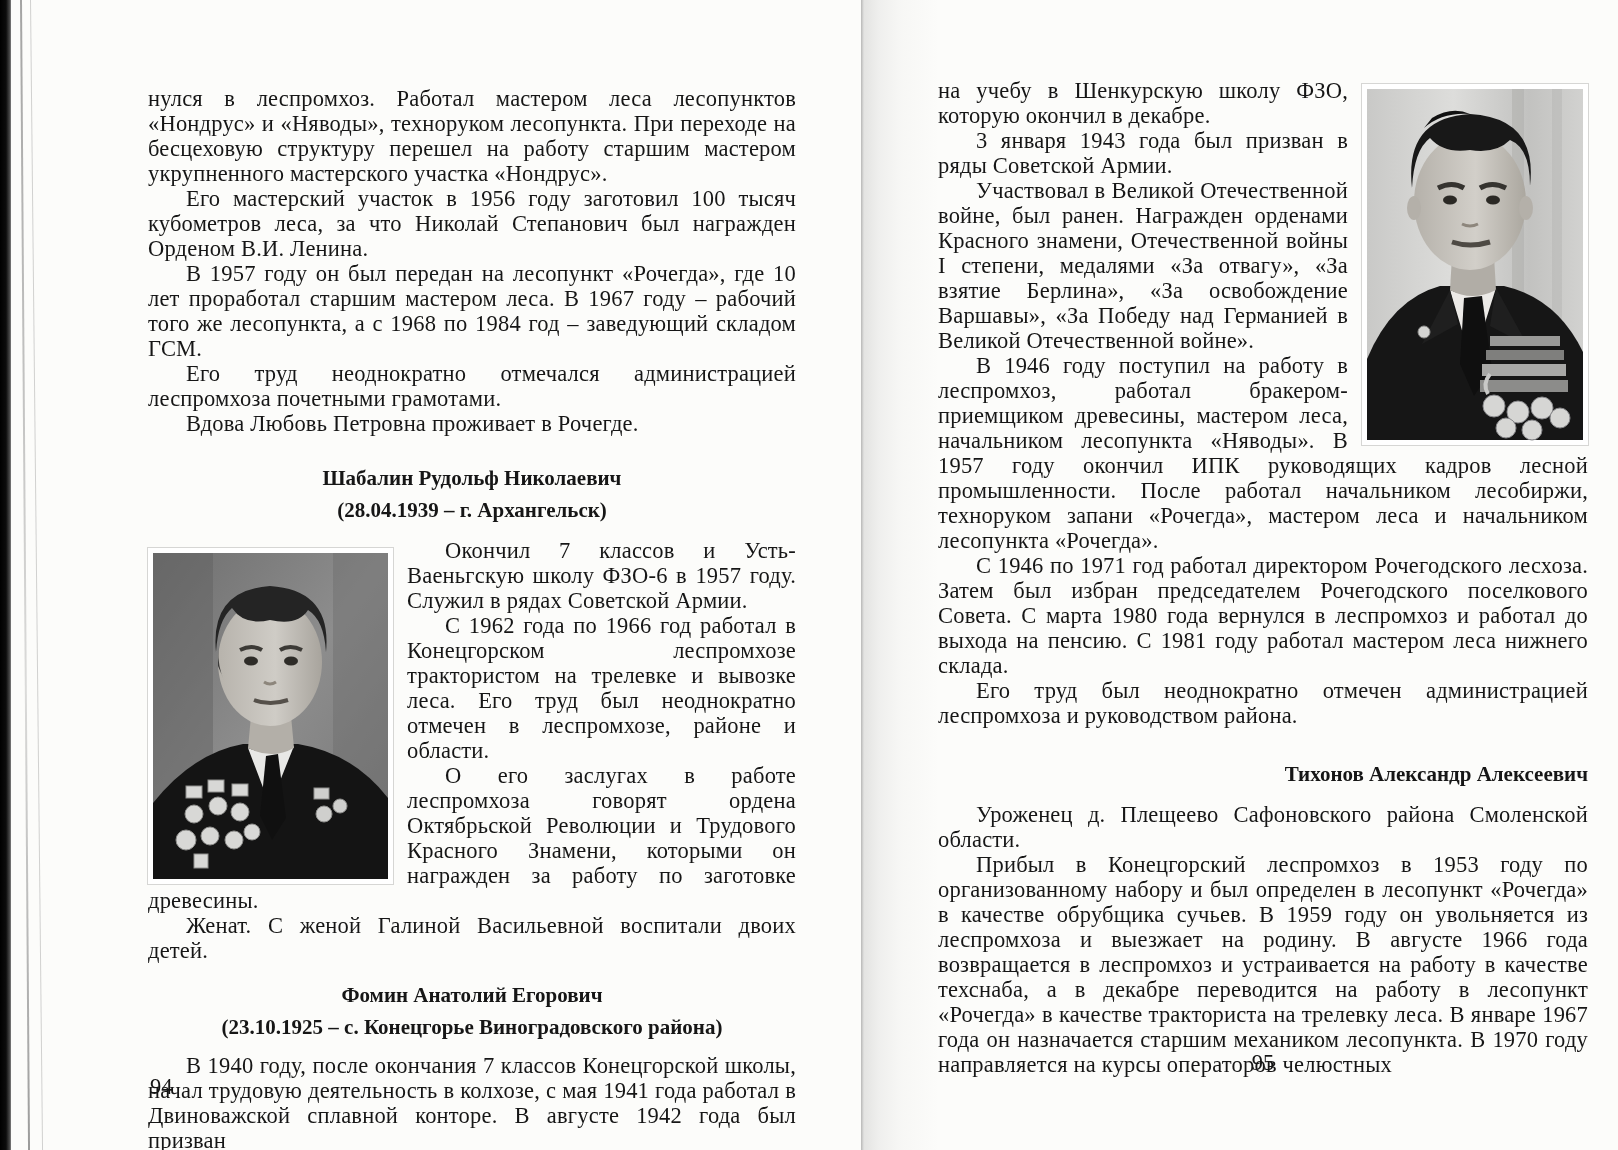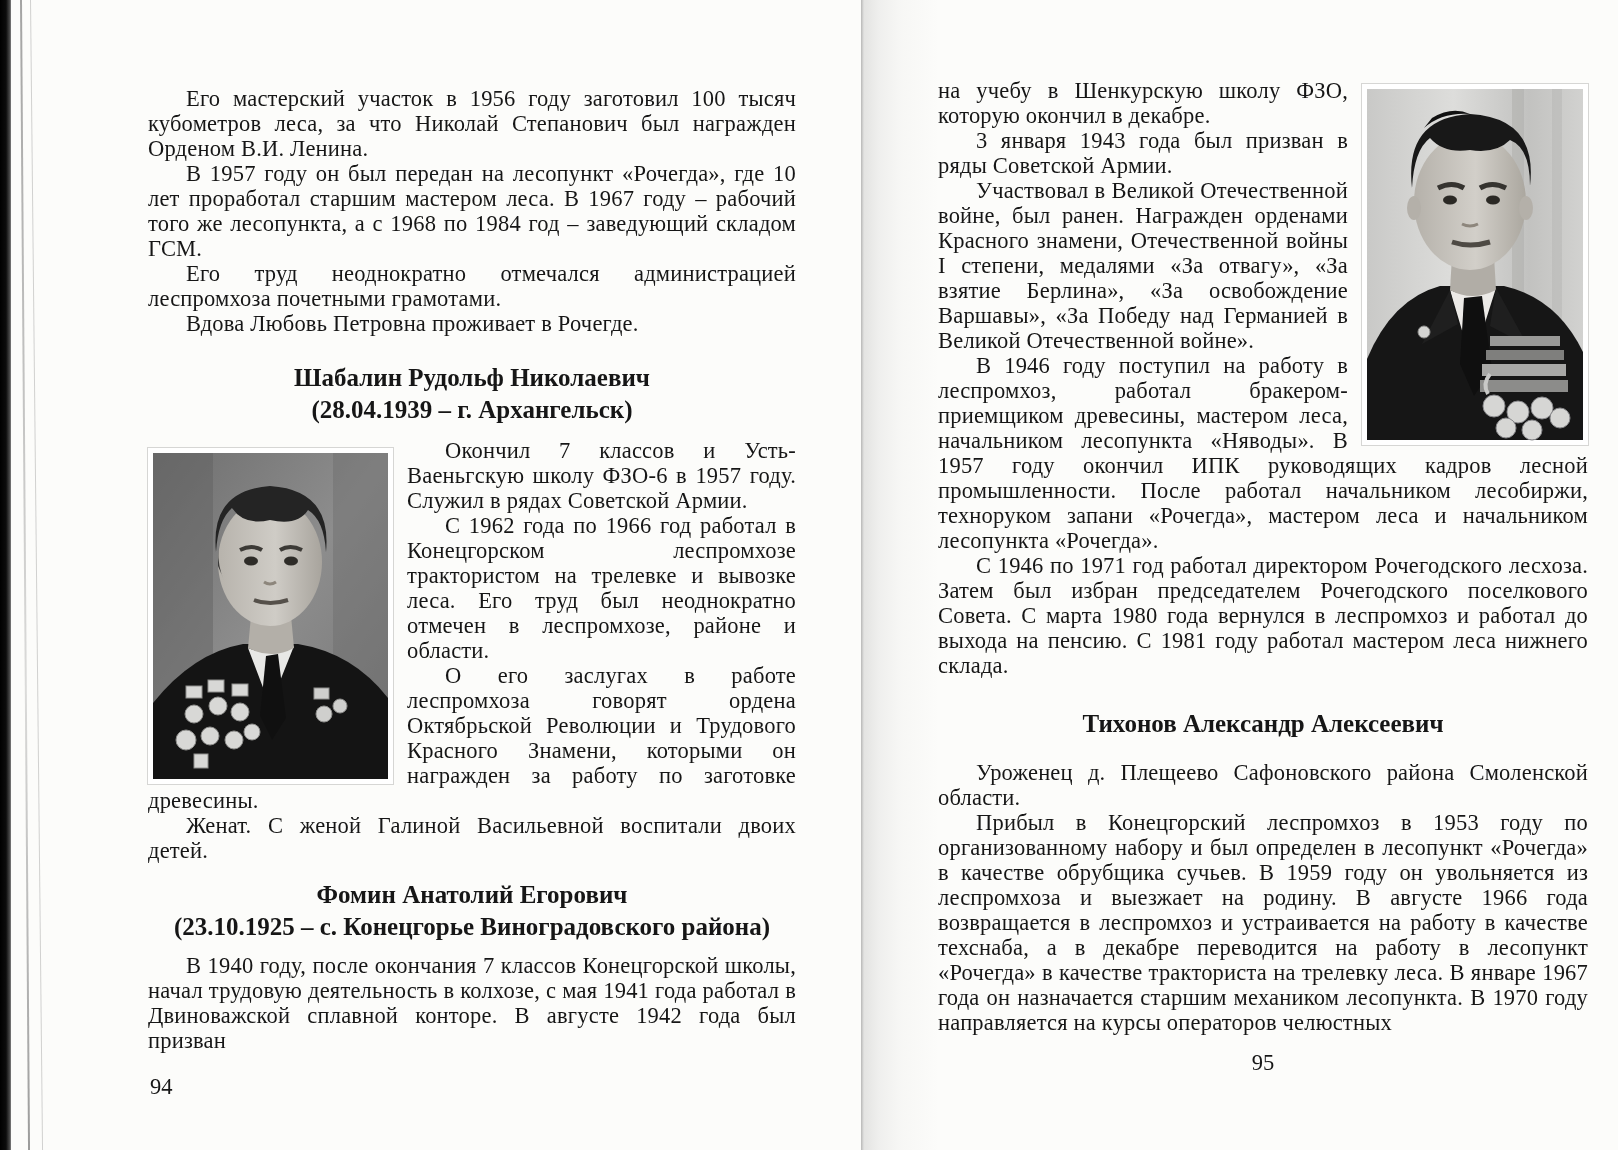--- a/index.html
+++ b/index.html
@@ -41,24 +41,24 @@
   p.body {
     margin: 0;
     font-size: 22.5px;
     line-height: 25px;
     text-align: justify;
     letter-spacing: 0.2px;
   }
   p.indent { text-indent: 38px; }
 
   .heading { margin: 0; text-align: center; font-weight: bold; }
-  .heading div { font-size: 25px; line-height: 32px; }
+  .heading div { font-size: 21px; line-height: 32px; }
   .h-shabalin { margin: 26px 0 12px 0; }
   .h-fomin    { margin: 16px 0 10px 0; }
-  .h-tikhonov { margin: 30px 0 20px 0; }
+  .h-tikhonov { margin: 30px 0 12px 0; text-align: right; }
 
   .photo-frame {
     background: #fff;
     box-shadow: 0 0 0 1px rgba(0,0,0,.15);
   }
   .photo-left-frame  { float: left;  width: 245px; height: 336px; margin: 10px 14px 2px 0; }
   .photo-right-frame { float: right; width: 226px; height: 361px; margin: 6px 0 2px 14px; }
   .photo-frame svg { display: block; }
 
   .page-number {
@@ -76,20 +76,21 @@
 
 <div class="scan">
 
   <div class="binding-edge"></div>
   <div class="edge-line-a"></div>
   <div class="edge-line-b"></div>
   <div class="page-gutter"></div>
 
   <div class="page-col page-left-col">
 
+    <p class="body">нулся в леспромхоз. Работал мастером леса лесопунктов «Нондрус» и «Няводы», техноруком лесопункта. При переходе на бесцеховую структуру перешел на работу старшим мастером укрупненного мастерского участка «Нондрус».</p>
     <p class="body indent">Его мастерский участок в 1956 году заготовил 100 тысяч кубометров леса, за что Николай Степанович был награжден Орденом В.И. Ленина.</p>
     <p class="body indent">В 1957 году он был передан на лесопункт «Рочегда», где 10 лет проработал старшим мастером леса. В 1967 году – рабочий того же лесопункта, а с 1968 по 1984 год – заведующий складом ГСМ.</p>
     <p class="body indent">Его труд неоднократно отмечался администрацией леспромхоза почетными грамотами.</p>
     <p class="body indent">Вдова Любовь Петровна проживает в Рочегде.</p>
 
     <div class="heading h-shabalin">
       <div>Шабалин Рудольф Николаевич</div>
       <div>(28.04.1939 – г. Архангельск)</div>
     </div>
 
@@ -236,20 +237,21 @@
             <path d="M128 290 Q120 300 126 310" stroke="#c9c9c7" stroke-width="4" fill="none"></path>
           </g>
         </svg>
       </div>
 
       <p class="body">на учебу в Шенкурскую школу ФЗО, которую окончил в декабре.</p>
       <p class="body indent">3 января 1943 года был призван в ряды Советской Армии.</p>
       <p class="body indent">Участвовал в Великой Отечественной войне, был ранен. Награжден орденами Красного знамени, Отечественной войны I степени, медалями «За отвагу», «За взятие Берлина», «За освобождение Варшавы», «За Победу над Германией в Великой Отечественной войне».</p>
       <p class="body indent">В 1946 году поступил на работу в леспромхоз, работал бракером-приемщиком древесины, мастером леса, начальником лесопункта «Няводы». В 1957 году окончил ИПК руководящих кадров лесной промышленности. После работал начальником лесобиржи, техноруком запани «Рочегда», мастером леса и начальником лесопункта «Рочегда».</p>
       <p class="body indent">С 1946 по 1971 год работал директором Рочегодского лесхоза. Затем был избран председателем Рочегодского поселкового Совета. С марта 1980 года вернулся в леспромхоз и работал до выхода на пенсию. С 1981 году работал мастером леса нижнего склада.</p>
+      <p class="body indent">Его труд был неоднократно отмечен администрацией леспромхоза и руководством района.</p>
     </div>
 
     <div class="heading h-tikhonov">
       <div>Тихонов Александр Алексеевич</div>
     </div>
 
     <p class="body indent">Уроженец д. Плещеево Сафоновского района Смоленской области.</p>
     <p class="body indent">Прибыл в Конецгорский леспромхоз в 1953 году по организованному набору и был определен в лесопункт «Рочегда» в качестве обрубщика сучьев. В 1959 году он увольняется из леспромхоза и выезжает на родину. В августе 1966 года возвращается в леспромхоз и устраивается на работу в качестве техснаба, а в декабре переводится на работу в лесопункт «Рочегда» в качестве тракториста на трелевку леса. В январе 1967 года он назначается старшим механиком лесопункта. В 1970 году направляется на курсы операторов челюстных</p>
   </div>
 

